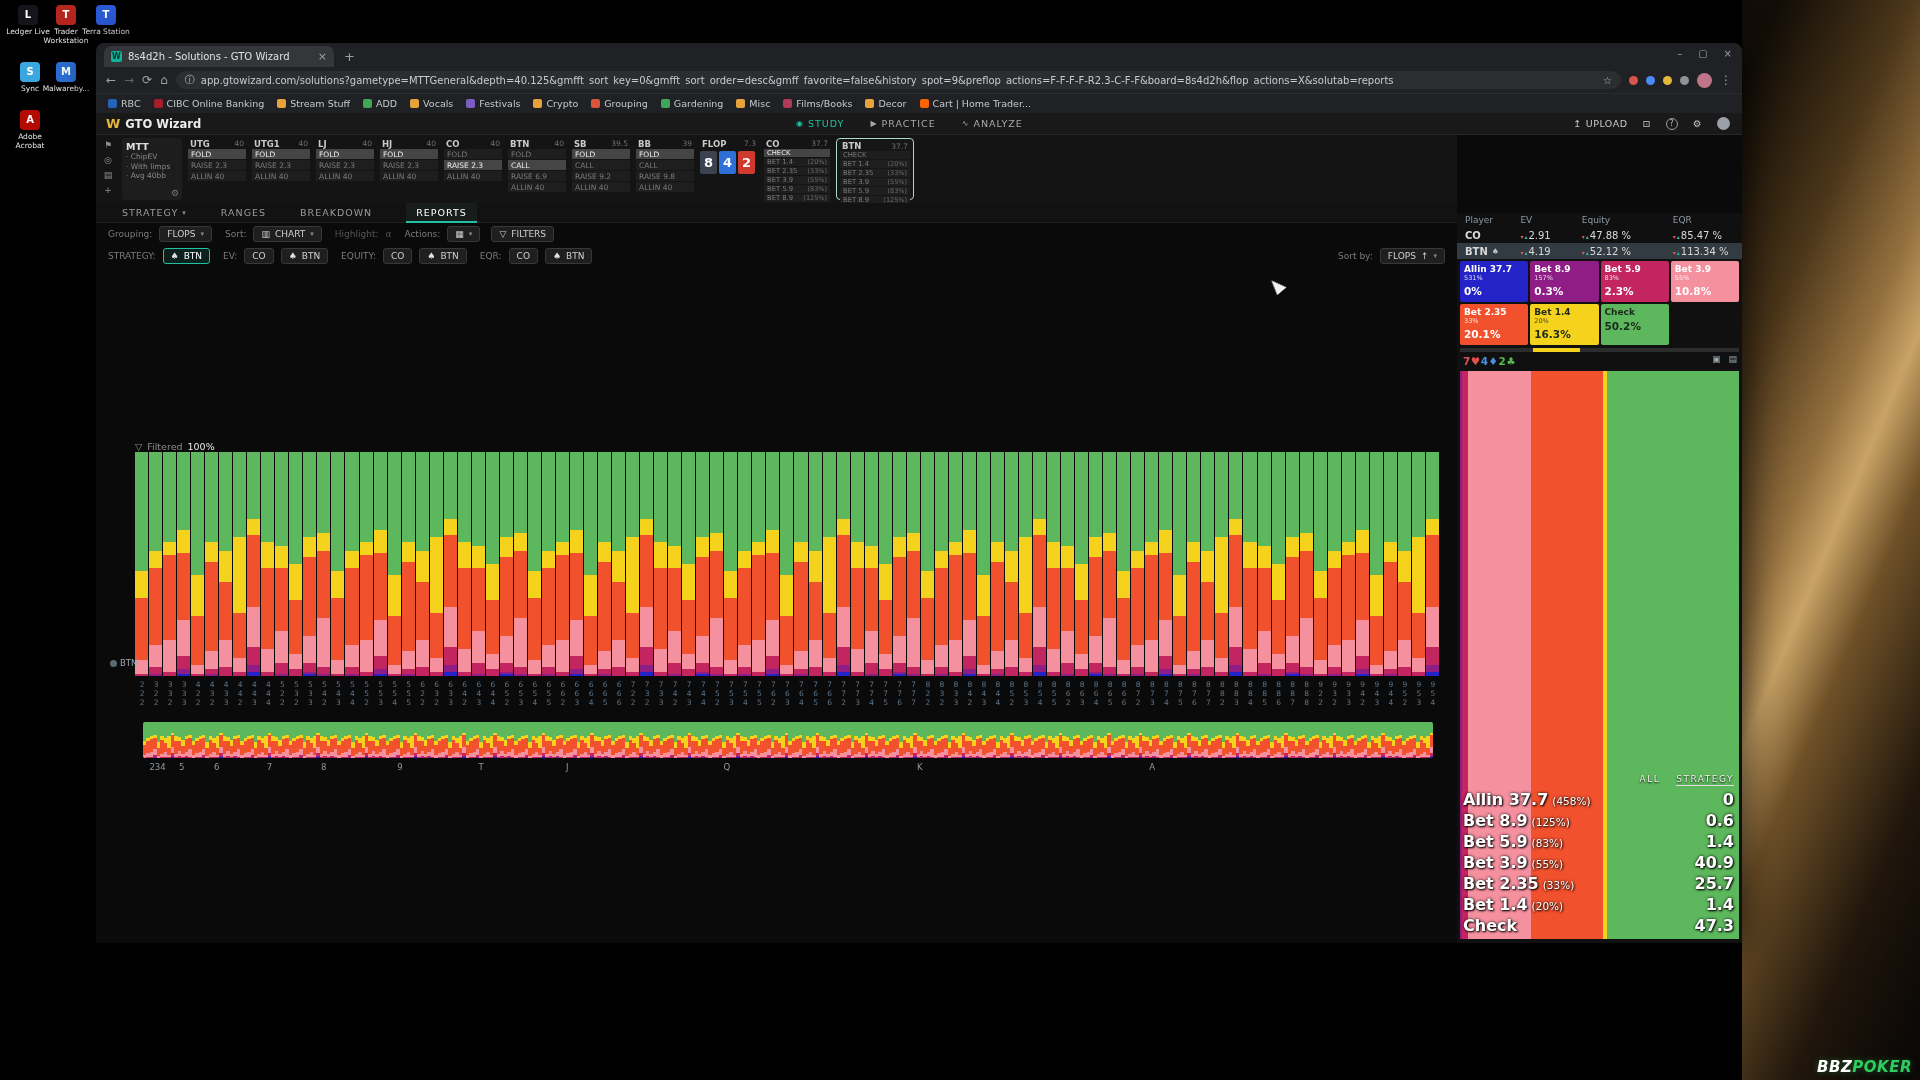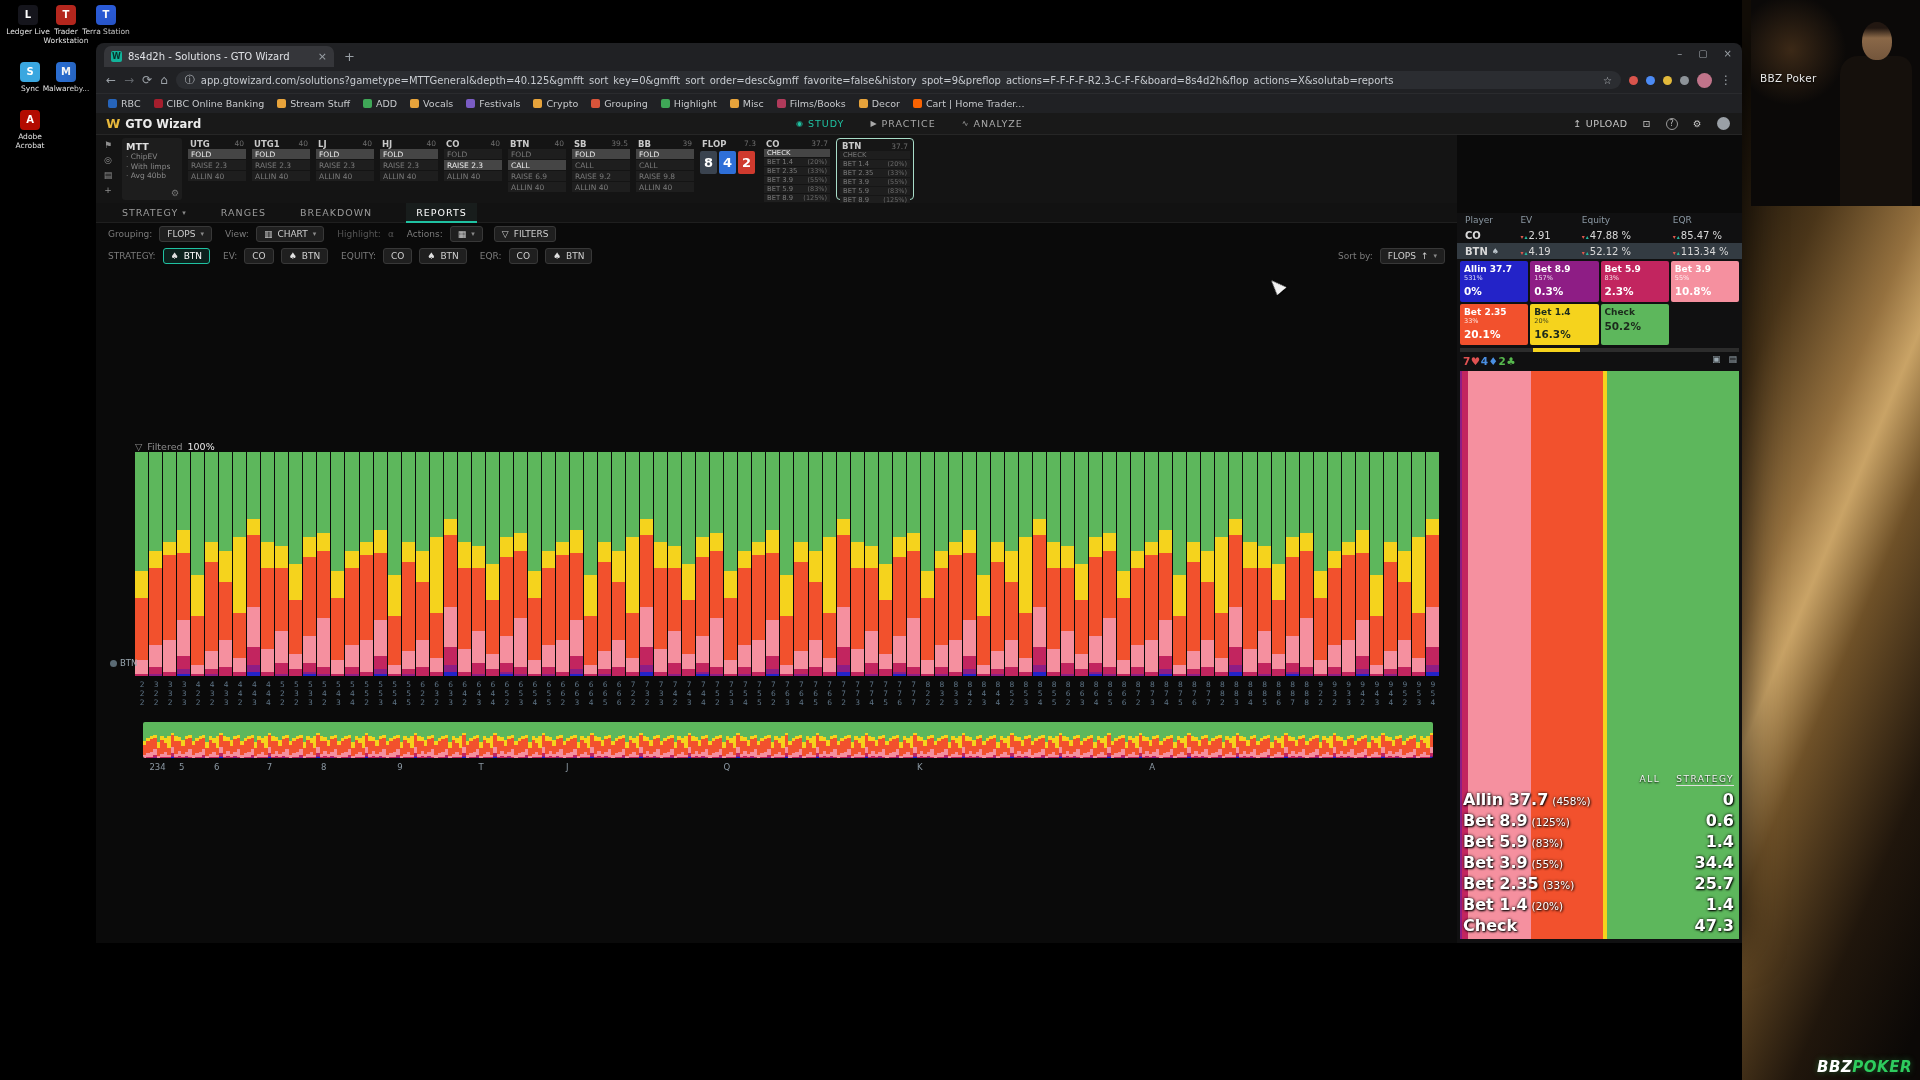--- a/index.html
+++ b/index.html
@@ -234,21 +234,21 @@
         <div class="bm">
           <span class="bmswatch" style="background: rgb(231, 163, 59);"></span>
           <span>Crypto</span>
         </div>
         <div class="bm">
           <span class="bmswatch" style="background: rgb(216, 84, 58);"></span>
           <span>Grouping</span>
         </div>
         <div class="bm">
           <span class="bmswatch" style="background: rgb(63, 167, 87);"></span>
-          <span>Highlight</span>
+          <span>Gardening</span>
         </div>
         <div class="bm">
           <span class="bmswatch" style="background: rgb(231, 163, 59);"></span>
           <span>Misc</span>
         </div>
         <div class="bm">
           <span class="bmswatch" style="background: rgb(176, 58, 91);"></span>
           <span>Films/Books</span>
         </div>
         <div class="bm">
@@ -526,21 +526,21 @@
             <span>REPORTS</span>
           </div>
         </div>
 
       <div id="controls">
         <span>Grouping:</span>
         <span class="chip">
             <span>FLOPS</span>
             <span class="crt">▾</span>
           </span>
-        <span style="margin-left:6px">View:</span>
+        <span style="margin-left:6px">Sort:</span>
         <span class="chip">
             <span>▥</span>
             <span>CHART</span>
             <span class="crt">▾</span>
           </span>
         <span class="dim" style="margin-left:6px">Highlight:</span>
         <span class="dim">α</span>
         <span style="margin-left:6px">Actions:</span>
         <span class="chip">
             <span>▦</span>
@@ -1652,21 +1652,21 @@
                 <span class="ttval">0.6</span>
               </div>
               <div class="ttrow">
                 <span class="ttname">Bet 5.9</span>
                 <span class="ttsize">(83%)</span>
                 <span class="ttval">1.4</span>
               </div>
               <div class="ttrow">
                 <span class="ttname">Bet 3.9</span>
                 <span class="ttsize">(55%)</span>
-                <span class="ttval">34.4</span>
+                <span class="ttval">40.9</span>
               </div>
               <div class="ttrow">
                 <span class="ttname">Bet 2.35</span>
                 <span class="ttsize">(33%)</span>
                 <span class="ttval">25.7</span>
               </div>
               <div class="ttrow">
                 <span class="ttname">Bet 1.4</span>
                 <span class="ttsize">(20%)</span>
                 <span class="ttval">1.4</span>
@@ -1674,24 +1674,18 @@
               <div class="ttrow">
                 <span class="ttname">Check</span>
                 <span class="ttval">47.3</span>
               </div>
             </div>
         </div>
       </div>
     </div>
   </div>
 
-  <div id="webcam">
-    <div class="glow"></div>
-    <div class="cam-body"></div>
-    <div class="cam-head"></div>
-    <div class="cam-label">BBZ Poker</div>
-  </div>
 
   <div id="cursor"></div>
   <div id="watermark">
     <span class="wm1">BBZ</span><span class="wm2">POKER</span>
   </div>
 </div>
 
 </body></html>

